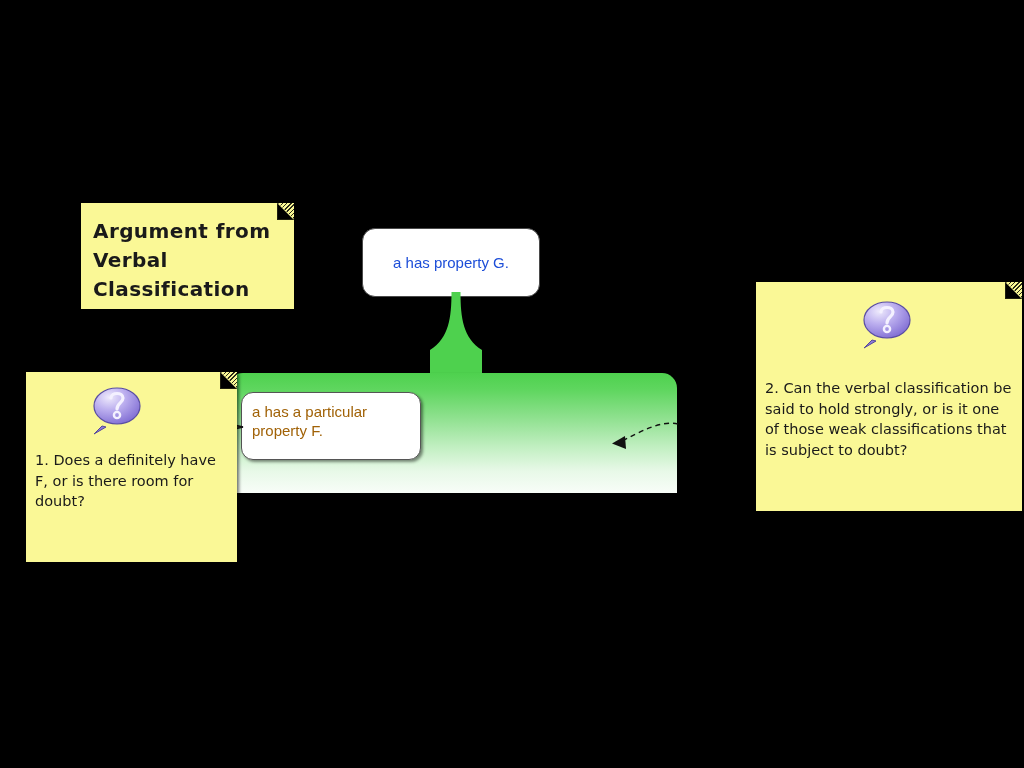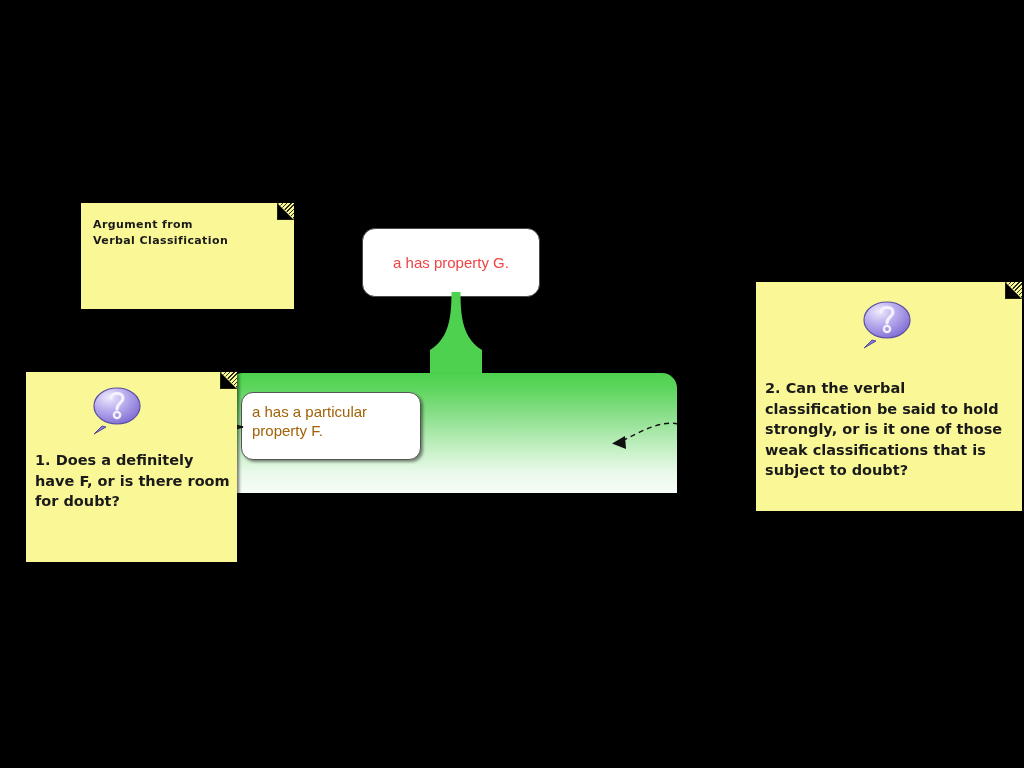--- a/index.html
+++ b/index.html
@@ -48,36 +48,35 @@
     border-left: 1px solid #1f1f10;
     border-bottom: 1px solid #1f1f10;
     box-sizing: border-box;
     transform: none;
     clip-path: polygon(0 0, 100% 100%, 0 100%);
     background: #000000;
   }
   .sticky-text {
     position: absolute;
     white-space: pre-wrap;
-    font-weight: bold;
   }
 
   
   #note-title {
     left: 81px;
     top: 203px;
     width: 213px;
     height: 106px;
   }
   #note-title .sticky-text {
     left: 12px;
     top: 14px;
     right: 8px;
     font-weight: bold;
-    font-size: 11px;
+    font-size: 20px;
     letter-spacing: 0.4px;
     line-height: 1.45;
   }
 
   
   #note-q1 {
     left: 2px;
     top: 372px;
     width: 211px;
     height: 190px;
@@ -125,21 +124,21 @@
     border: 1.4px solid #4a4a4a;
     border-radius: 13px;
     box-sizing: border-box;
     box-shadow: 2px 2px 3px rgba(0,0,0,0.5);
     display: flex;
     align-items: center;
     justify-content: center;
   }
   #conclusion .node-text {
     font-size: 15px;
-    color: #ef4444;
+    color: #1d4ed8;
     font-family: "Liberation Sans", sans-serif;
   }
 
   
   #support-box {
     position: absolute;
     left: 228px;
     top: 373px;
     width: 449px;
     height: 120px;

